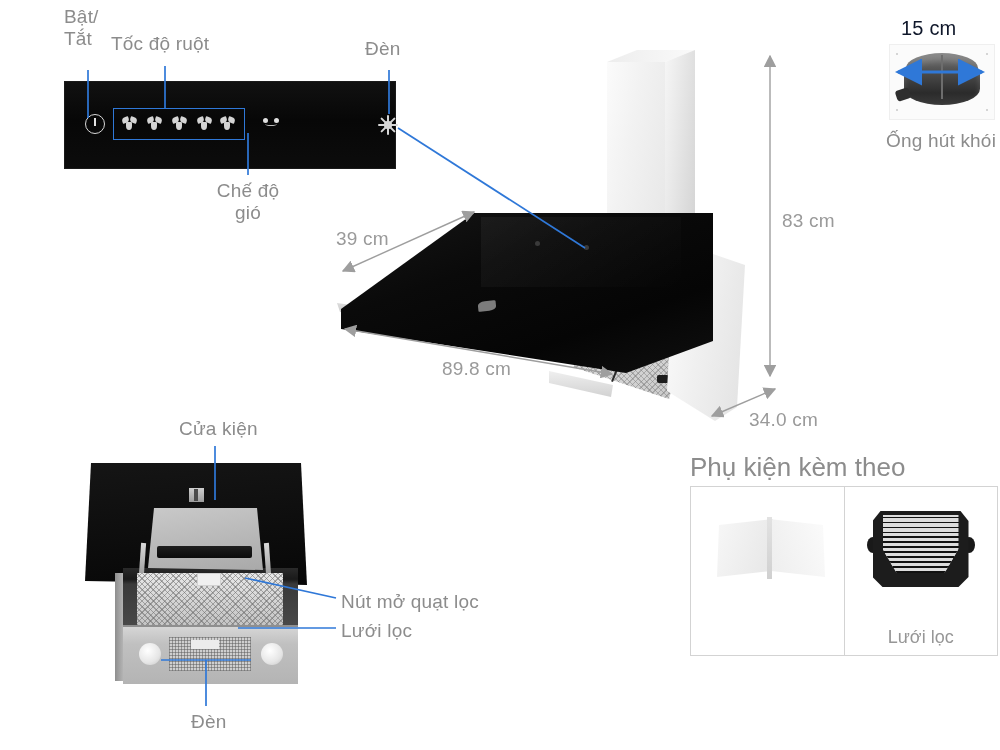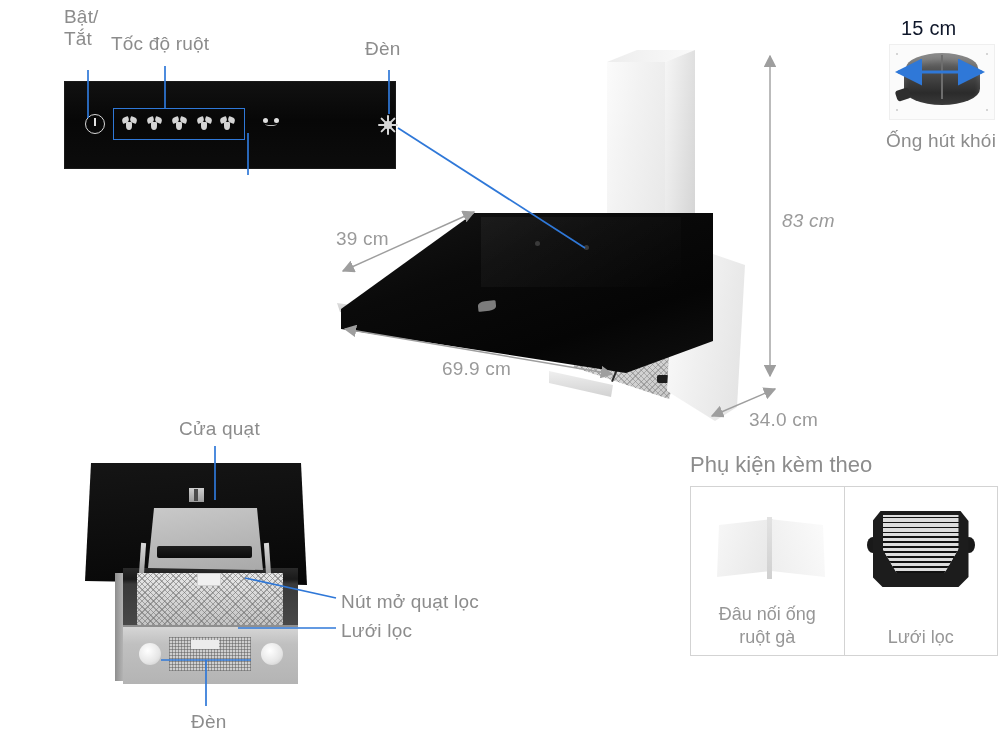--- a/index.html
+++ b/index.html
@@ -196,21 +196,21 @@
   .accbox{
     position:absolute;left:690px;top:486px;width:306px;height:168px;
     border:1px solid #d3d3d3;background:#fff;display:flex;
   }
   .acccell{flex:1;display:flex;flex-direction:column;align-items:center;
     justify-content:flex-end;padding-bottom:6px;position:relative;}
   .acccell+.acccell{border-left:1px solid #d3d3d3;}
   .accart{position:absolute;left:0;right:0;top:10px;height:96px;}
   .acctxt{font-size:18px;color:#969696;text-align:center;line-height:23px;
     position:relative;z-index:2;}
-  .accTitle{position:absolute;left:690px;top:452px;font-size:22px;color:#8c8c8c;}
+  .accTitle{position:absolute;left:690px;top:452px;font-size:26px;color:#8c8c8c;}
   
   .sheetL{position:absolute;left:26px;top:22px;width:56px;height:58px;
     background:linear-gradient(110deg,#f7f7f7,#e6e6e6);
     clip-path:polygon(2px 6px,56px 0,54px 52px,0 58px);
     box-shadow:0 2px 4px rgba(0,0,0,.05);}
   .sheetR{position:absolute;left:78px;top:22px;width:56px;height:58px;
     background:linear-gradient(250deg,#fbfbfb,#ededed);
     clip-path:polygon(0 0,54px 6px,56px 58px,2px 52px);
     box-shadow:0 2px 4px rgba(0,0,0,.05);}
   .sheetSpine{position:absolute;left:76px;top:20px;width:5px;height:62px;
@@ -229,20 +229,22 @@
     background:#191919;}
 </style>
 </head>
 <body>
 
 <div class="stage">
 
   <div class="lbl" style="left:64px;top:6px;">Bật/
 Tắt</div>
   <div class="lbl" style="left:111px;top:33px;">Tốc độ ruột</div>
+  <div class="lbl c" style="left:198px;top:180px;width:100px;">Chế độ
+gió</div>
   <div class="lbl" style="left:365px;top:38px;">Đèn</div>
 
   <div class="panel">
     <div class="row">
       <div class="pw"></div>
       <div class="fanbox">
         <div class="fan" style="left:8px;">
             <i></i>
             <i></i>
             <i></i>
@@ -299,38 +301,38 @@
     <div class="side"></div>
     <div class="skirt"></div>
     <div class="glassedge"></div>
     <div class="glass"></div>
     <div class="dot1"></div>
     <div class="dot2"></div>
     <div class="logo"></div>
   </div>
 
   <div class="dim" style="left:336px;top:228px;">39 cm</div>
-  <div class="dim" style="left:442px;top:358px;">69.9 cm</div>
-  <div class="dim" style="left:782px;top:210px;font-style:italic;">83 cm</div>
+  <div class="dim" style="left:442px;top:358px;">89.8 cm</div>
+  <div class="dim" style="left:782px;top:210px;">83 cm</div>
   <div class="dim" style="left:749px;top:409px;">34.0 cm</div>
 
   <div class="dim blue" style="left:901px;top:17px;font-size:20px;">15 cm</div>
   <div class="duct">
     <div class="top"></div>
     <div class="body"></div>
     <div class="seam"></div>
     <div class="tab"></div>
     <div class="corner" style="left:6px;top:8px;"></div>
     <div class="corner" style="right:6px;top:8px;"></div>
     <div class="corner" style="left:6px;bottom:8px;"></div>
     <div class="corner" style="right:6px;bottom:8px;"></div>
   </div>
   <div class="lbl c" style="left:871px;top:130px;width:140px;">Ống hút khói</div>
 
-  <div class="lbl" style="left:179px;top:418px;">Cửa quạt</div>
+  <div class="lbl" style="left:179px;top:418px;">Cửa kiện</div>
   <div class="lbl" style="left:341px;top:591px;">Nút mở quạt lọc</div>
   <div class="lbl" style="left:341px;top:620px;">Lưới lọc</div>
   <div class="lbl" style="left:191px;top:711px;">Đèn</div>
 
   <div class="open">
     <div class="ohglass"></div>
     <div class="ohknob"></div>
     <div class="ohside"></div>
     <div class="ohbody"></div>
     <div class="ohplate"></div>
@@ -347,22 +349,20 @@
   </div>
 
   <div class="accTitle">Phụ kiện kèm theo</div>
   <div class="accbox">
     <div class="acccell">
       <div class="accart">
         <div class="sheetL"></div>
           <div class="sheetR"></div>
           <div class="sheetSpine"></div>
       </div>
-      <div class="acctxt" style="white-space:pre-line;">Đâu nối ống
-ruột gà</div>
     </div>
     <div class="acccell">
       <div class="accart">
         <div class="filtEarL"></div>
           <div class="filtEarR"></div>
         <div class="filtFrame"></div>
           <div class="filtMeshA"></div>
       </div>
       <div class="acctxt">Lưới lọc</div>
     </div>

